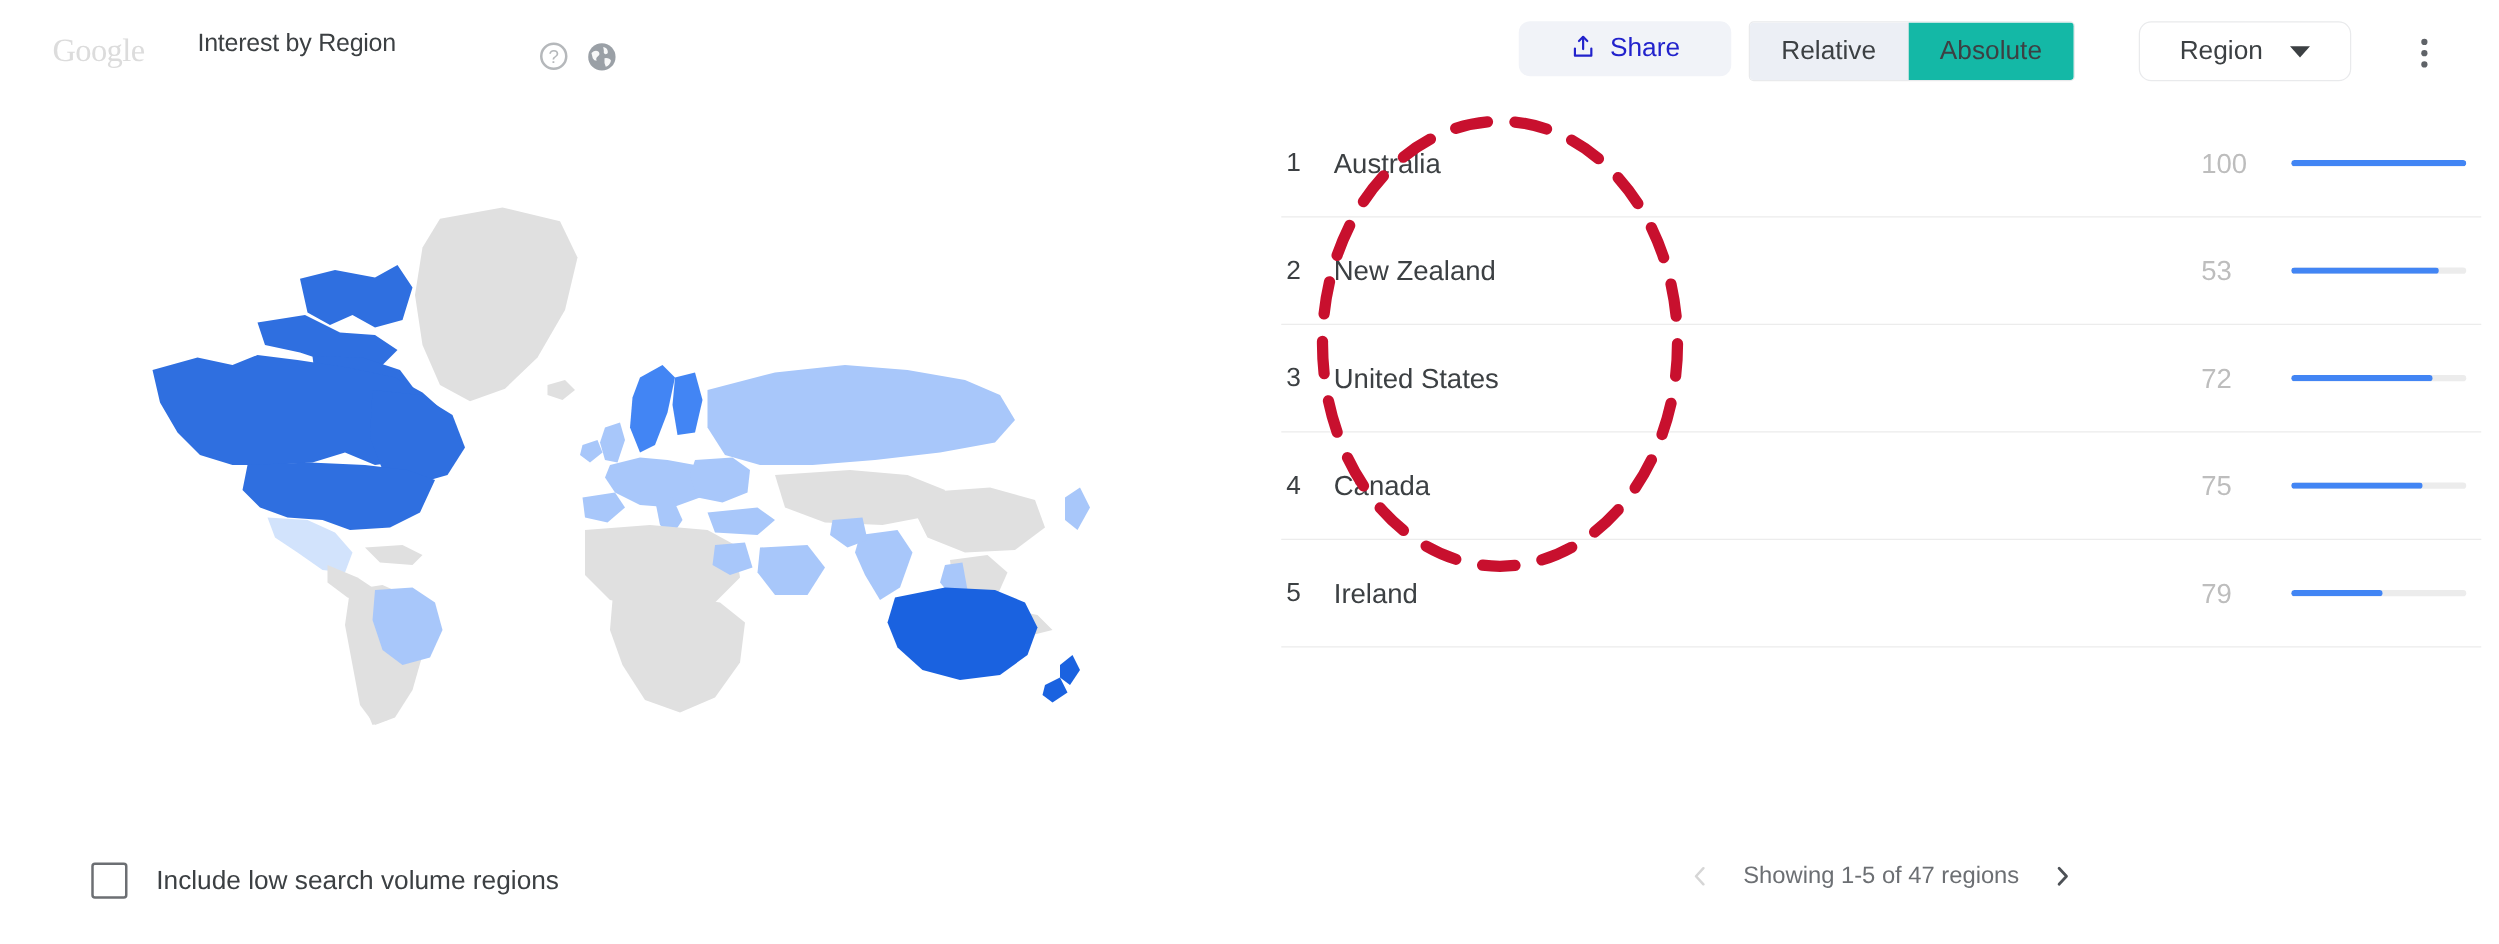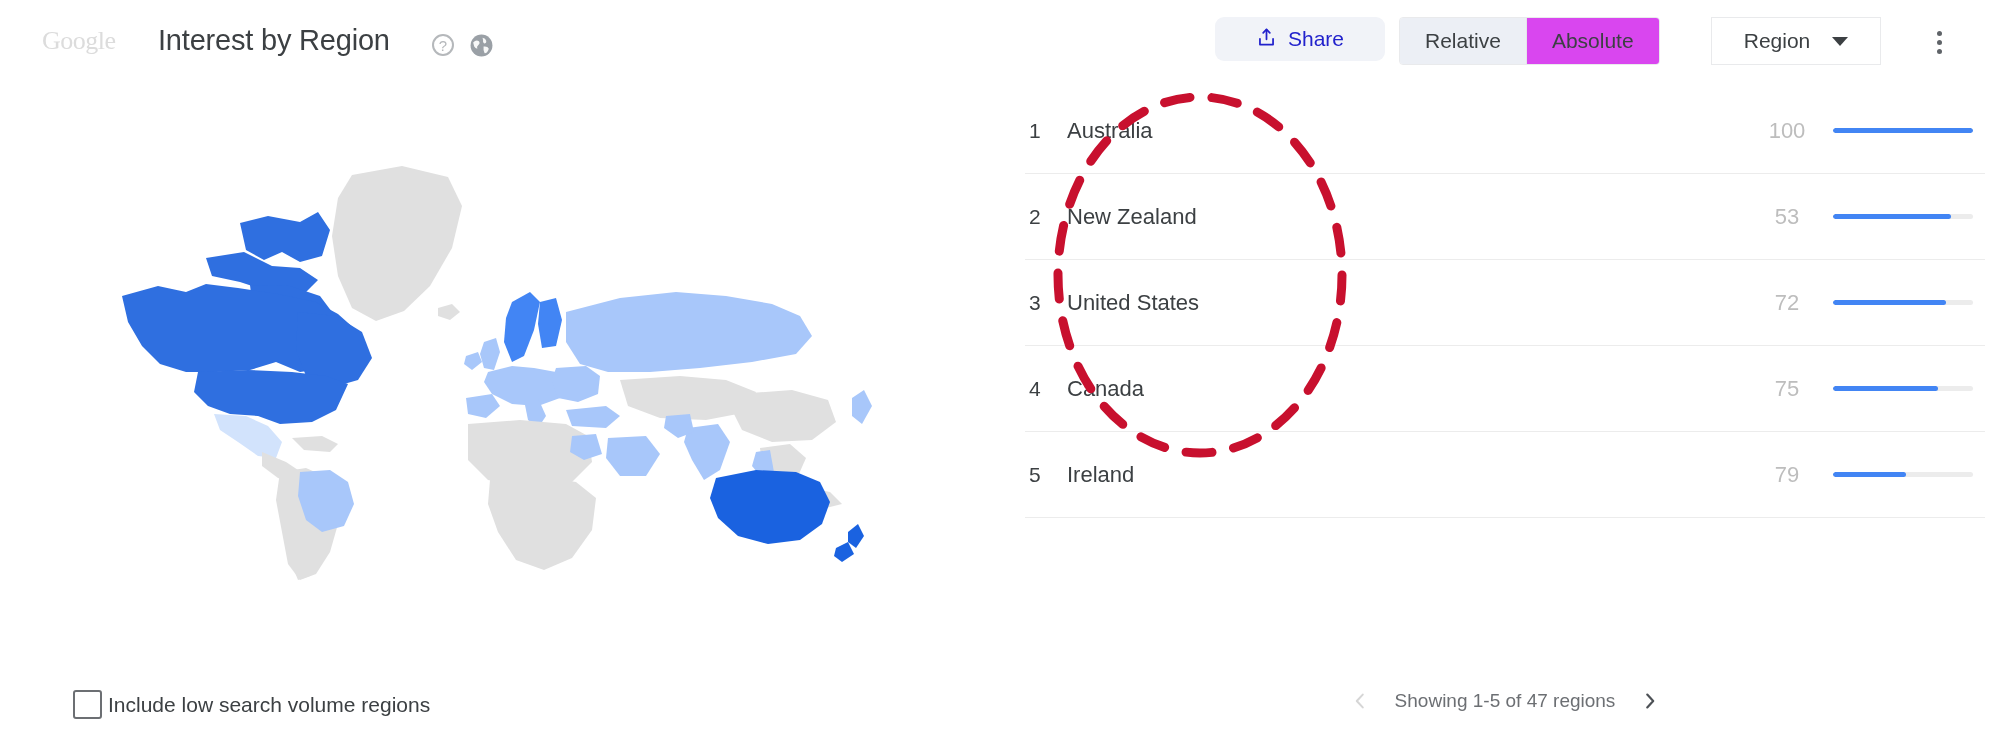--- a/index.html
+++ b/index.html
@@ -29,21 +29,21 @@
     left: 42px; top: 26px;
     font-size: 26px;
     letter-spacing: -0.5px;
     color: #dcdcdc;
     font-family: Liberation Serif, serif;
     user-select: none;
   }
   .page-title {
     position: absolute;
     left: 158px; top: 24px;
-    font-size: 29px;
+    font-size: 20px;
     color: #3c4043;
     letter-spacing: -0.2px;
     white-space: nowrap;
   }
   .help-icon {
     position: absolute;
     left: 432px; top: 34px;
     width: 22px; height: 22px;
     border: 2px solid #b5b8bb;
     border-radius: 50%;
@@ -86,21 +86,21 @@
     display: flex;
     height: 48px;
     border-radius: 4px;
     overflow: hidden;
     border: 1px solid #e9eaec;
   }
   .seg-btn {
     height: 46px;
     padding: 0 25px;
     border: none;
-    background: #d946ef;
+    background: #14b8a6;
     font-size: 21px;
     color: #3c4043;
     font-family: "Liberation Sans", sans-serif;
     cursor: pointer;
     display: flex;
     align-items: center;
   }
   .seg-btn.active {
     background: #eceff5;
   }
@@ -108,21 +108,21 @@
     width: 1px;
     background: #e4e6e9;
     height: 46px;
   }
   .region-select {
     position: absolute;
     left: 1711px; top: 17px;
     width: 170px; height: 48px;
     background: #ffffff;
     border: 1px solid #e9eaec;
-    border-radius: 0;
+    border-radius: 10px;
     display: flex;
     align-items: center;
     justify-content: center;
     gap: 22px;
     cursor: pointer;
     padding: 0;
   }
   .region-select .lbl {
     font-size: 21px;
     color: #3c4043;
@@ -158,21 +158,21 @@
     width: 1000px; height: 600px;
   }
   .map-svg { display: block; }
 
   
   .lowvol-row {
     position: absolute;
     left: 73px; top: 690px;
     display: flex;
     align-items: center;
-    gap: 6px;
+    gap: 23px;
     cursor: pointer;
   }
   .checkbox-box {
     width: 29px; height: 29px;
     border: 2px solid #6c6f73;
     border-radius: 3px;
     background: #ffffff;
   }
   .lowvol-label {
     font-size: 21px;
@@ -203,21 +203,21 @@
   }
   .region-name {
     flex: 0 0 auto;
     font-size: 22px;
     color: #3c4043;
     white-space: nowrap;
   }
   .spacer { flex: 1 1 auto; }
   .value-num {
     width: 72px;
-    text-align: center;
+    text-align: left;
     font-size: 22px;
     color: #bdbdbd;
     padding-right: 20px;
   }
   .bar-track {
     width: 140px;
     height: 5px;
     background: #ececec;
     border-radius: 3px;
     overflow: hidden;

